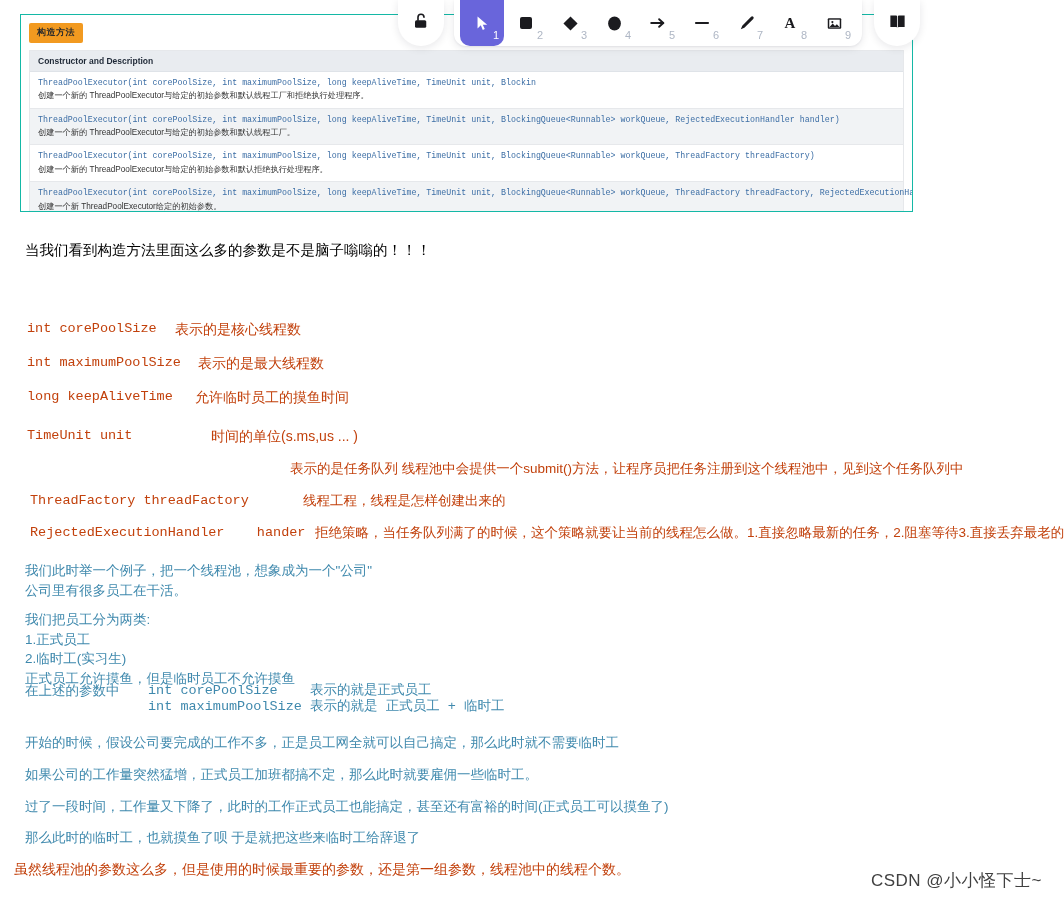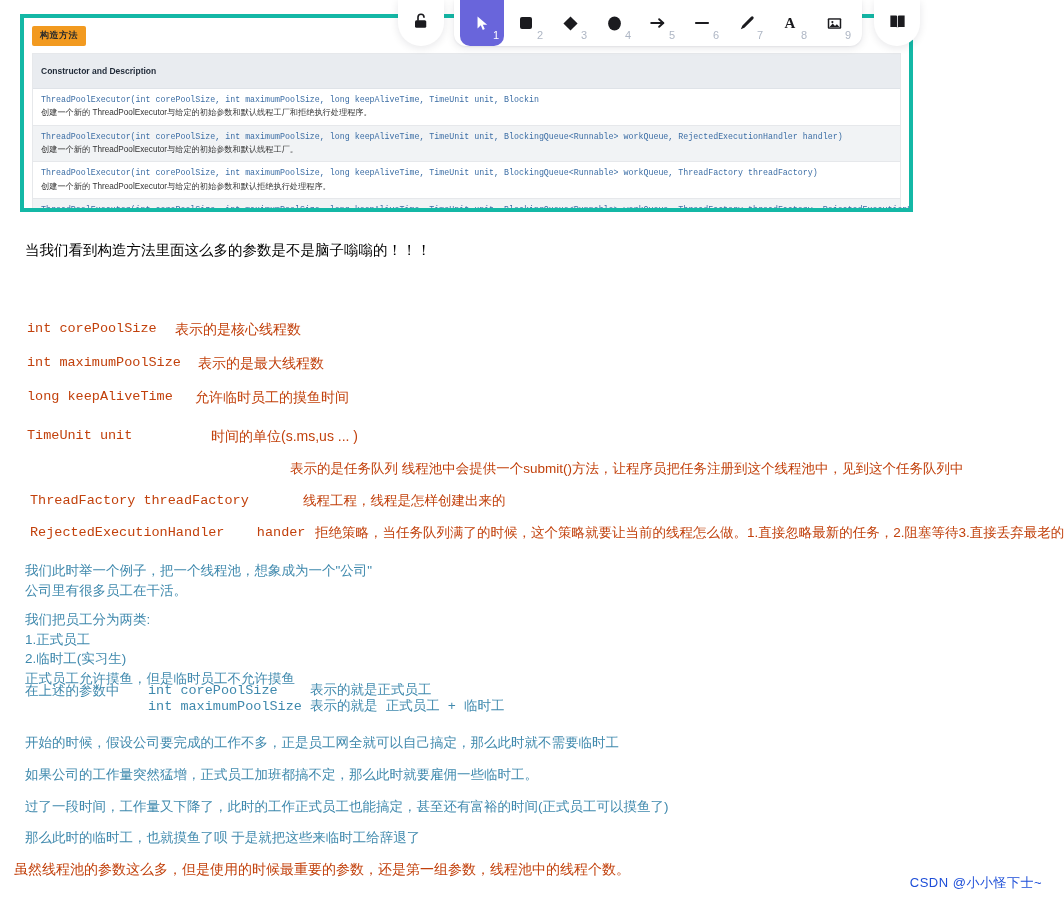--- a/index.html
+++ b/index.html
@@ -59,41 +59,41 @@
     font-size: 11px; line-height: 1; color:#aeb6c4;
     font-family:"Liberation Sans", sans-serif;
   }
   .tool-btn.active .num { color:#ffffff; }
 
   
   .doc-img {
     position:absolute; left: 20px; top: 14px;
     width: 893px; height: 198px;
     background:#ffffff;
-    border: 4px solid #14b8a6;
+    border: 1px solid #14b8a6;
     overflow: hidden;
   }
   .doc-badge {
     display:inline-block;
     background:#f29a20;
     color:#2b2b2b;
     font-size: 9px;
     font-weight: bold;
     padding: 3px 8px 4px 8px;
     margin: 8px 0 0 8px;
     border-radius: 2px;
     letter-spacing: .5px;
   }
   .doc-table { margin: 7px 8px 0 8px; border: 1px solid #e6e8eb; border-bottom:none; }
   .doc-th {
     background:#e9ecf0;
     color:#1f2937;
     font-size: 8.5px;
     font-weight: bold;
-    padding: 12px 8px;
+    padding: 5px 8px;
     border-bottom: 1px solid #dfe3e8;
   }
   .doc-row { padding: 5px 8px 5px 8px; border-bottom: 1px solid #e6e8eb; }
   .doc-row.alt { background:#f1f3f5; }
   .doc-sig {
     font-family: "Liberation Mono","DejaVu Sans Mono", monospace;
     font-size: 8.3px; color:#3c6ea5; line-height: 1.5;
     white-space: nowrap;
   }
   .doc-desc {
@@ -120,21 +120,21 @@
     white-space: pre;
     line-height: 1.45;
   }
   .green  { color:#000000; }
   .red    { color:#c2410c; }
   .blue   { color:#3f89ad; }
   .mono   { font-family:"Liberation Mono","DejaVu Sans Mono", monospace; }
 
   .watermark {
     position:absolute; right: 22px; bottom: 14px;
-    color:#1d4ed8; font-size: 13px;
+    color:#404040; font-size: 17px;
     letter-spacing: .5px;
     user-select: none;
   }
 </style>
 </head>
 <body>
 
 <div id="root">
 
   <div class="doc-img">

